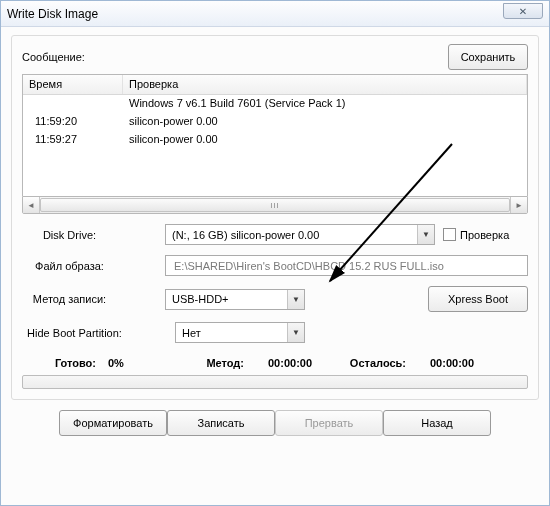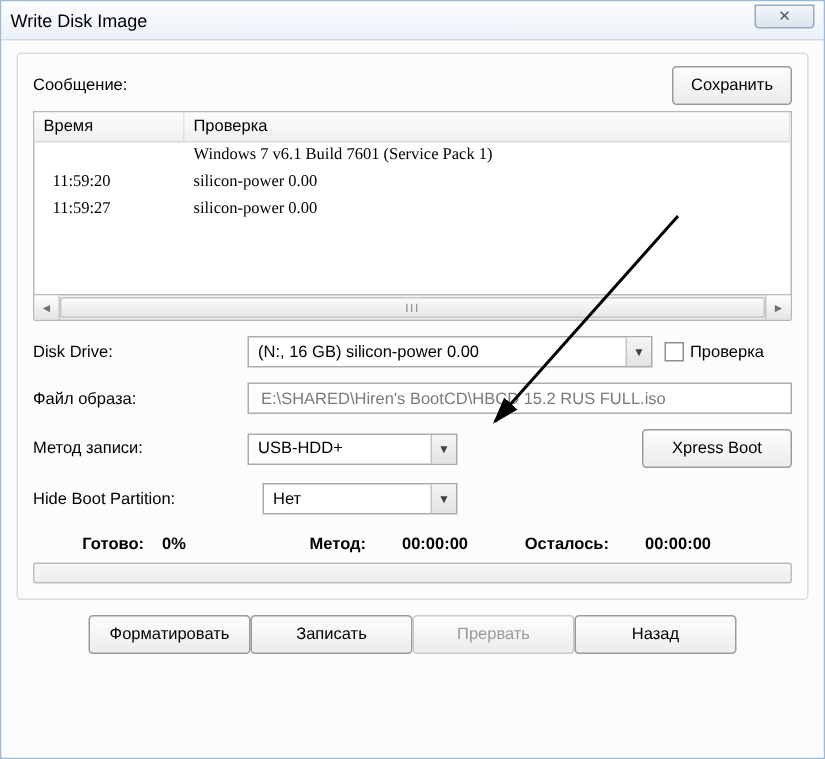--- a/index.html
+++ b/index.html
@@ -94,21 +94,21 @@
     background:linear-gradient(#fcfcfc,#f0f0f0);
     border-bottom:1px solid #d8d8d8;
     height:20px;
   }
   .loghead div {
     padding: 3px 6px;
     border-right:1px solid #e2e2e2;
   }
   .col-time { width: 100px; }
   .col-event { flex:1; }
-  .logbody { flex:1; overflow:hidden; padding:2px 0;font-family:Liberation Serif, serif; }
+  .logbody { flex:1; overflow:hidden; padding:2px 0; }
   .logrow { display:flex; height:18px; }
   .logrow .c1 { width:100px; padding-left:12px; }
   .logrow .c2 { flex:1; padding-left:6px; }
   .hscroll {
     height:18px;
     border:1px solid #b8b8b8;
     background:linear-gradient(#f6f6f6,#ececec);
     position:relative;
     border-radius:0 0 2px 2px;
   }
@@ -127,21 +127,21 @@
     display:flex;align-items:center;justify-content:center;
     color:#8a8a8a;font-size:8px;letter-spacing:1px;
   }
   .form-row {
     display:flex;
     align-items:center;
     margin-top:10px;
   }
   .form-row .lbl {
     width: 105px;
-    text-align:left;
+    text-align:center;
     padding-right:10px;
   }
   .combo, .textinput {
     border:1px solid #ababab;
     background:#fff;
     height:21px;
     font-family:inherit;font-size:11px;
     padding:0 6px;
     display:flex;align-items:center;
     position:relative;

